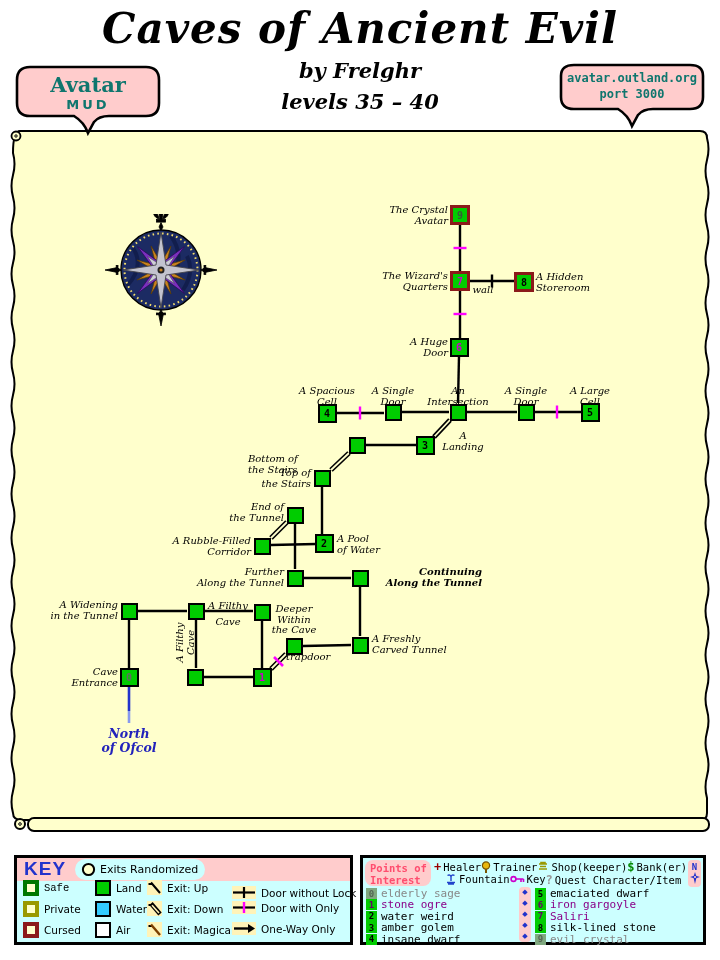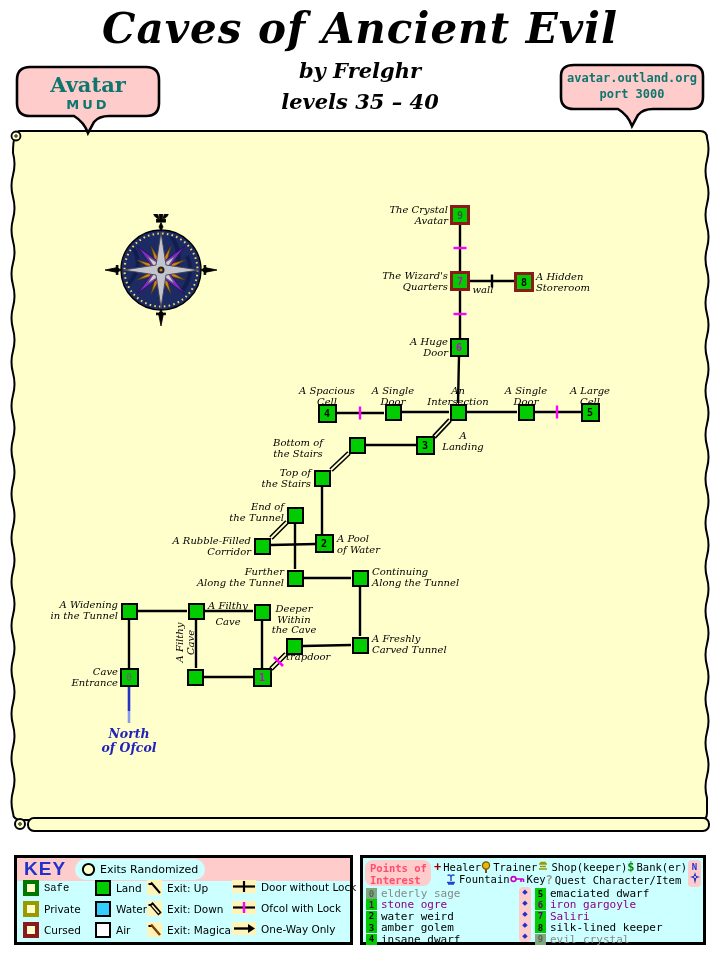--- a/index.html
+++ b/index.html
@@ -251,21 +251,21 @@
         <div>Door</div>
       </div>
       <div class="mlabel" style="left: 540px; top: 386px; width: 100px; text-align: center;">
         <div>A Large</div>
         <div>Cell</div>
       </div>
       <div class="mlabel" style="left: 428px; top: 431px; width: 70px; text-align: center;">
         <div>A</div>
         <div>Landing</div>
       </div>
-      <div class="mlabel" style="left: 248px; top: 438px; width: 100px; text-align: center;">
+      <div class="mlabel" style="left: 248px; top: 454px; width: 100px; text-align: left;">
         <div>Bottom of</div>
         <div>the Stairs</div>
       </div>
       <div class="mlabel" style="left: 211px; top: 468px; width: 100px; text-align: right;">
         <div>Top of</div>
         <div>the Stairs</div>
       </div>
       <div class="mlabel" style="left: 337px; top: 534px; width: 90px; text-align: left;">
         <div>A Pool</div>
         <div>of Water</div>
@@ -275,21 +275,21 @@
         <div>the Tunnel</div>
       </div>
       <div class="mlabel" style="left: 146px; top: 536px; width: 105px; text-align: right;">
         <div>A Rubble-Filled</div>
         <div>Corridor</div>
       </div>
       <div class="mlabel" style="left: 176px; top: 567px; width: 108px; text-align: right;">
         <div>Further</div>
         <div>Along the Tunnel</div>
       </div>
-      <div class="mlabel" style="left: 372px; top: 567px; width: 110px; text-align: left;">
+      <div class="mlabel" style="left: 372px; top: 567px; width: 110px; text-align: right; font-weight: bold;">
         <div>Continuing</div>
         <div>Along the Tunnel</div>
       </div>
       <div class="mlabel" style="left: 372px; top: 634px; width: 110px; text-align: left;">
         <div>A Freshly</div>
         <div>Carved Tunnel</div>
       </div>
       <div class="mlabel" style="left: 254px; top: 604px; width: 80px; text-align: center;">
         <div>Deeper</div>
         <div>Within</div>
@@ -383,39 +383,39 @@
         <div class="key-item" style="left: 130px; top: 64px;">
           <span>
             <svg width="15" height="15">
               <rect width="15" height="15" fill="#FFF3B8"></rect>
               <path d="M1.5,4 L6,4" stroke="#000" stroke-width="2"></path>
               <line x1="4" y1="2.5" x2="13" y2="13" stroke="#7B3F00" stroke-width="2.4"></line>
             </svg>
           </span>
           <span>Exit: Magical</span>
         </div>
-        <div class="key-item" style="left: 215px; top: 22px;">
+        <div class="key-item" style="left: 215px; top: 28px;">
           <span>
             <svg width="24" height="13">
               <rect width="24" height="13" fill="#FFF3B8"></rect>
               <line x1="1" y1="6.5" x2="23" y2="6.5" stroke="#000" stroke-width="2.2"></line>
               <line x1="12" y1="1" x2="12" y2="12" stroke="#000" stroke-width="2.2"></line>
             </svg>
           </span>
           <span>Door without Lock</span>
         </div>
         <div class="key-item" style="left: 215px; top: 43px;">
           <span>
             <svg width="24" height="13">
               <rect width="24" height="13" fill="#FFF3B8"></rect>
               <line x1="1" y1="6.5" x2="23" y2="6.5" stroke="#000" stroke-width="2.2"></line>
               <line x1="12" y1="1" x2="12" y2="12" stroke="#FF00FF" stroke-width="2.4"></line>
             </svg>
           </span>
-          <span>Ofcol with Lock</span>
+          <span>Door with Only</span>
         </div>
         <div class="key-item" style="left: 215px; top: 64px;">
           <span>
             <svg width="24" height="13">
               <rect width="24" height="13" fill="#FFF3B8"></rect>
               <line x1="2" y1="6.5" x2="17" y2="6.5" stroke="#000" stroke-width="2.4"></line>
               <polygon points="16,2 23,6.5 16,11" fill="#000"></polygon>
             </svg>
           </span>
           <span>One-Way Only</span>
@@ -525,21 +525,21 @@
         <div class="poi-entry purple">
           <span class="poi-num">6</span>
           <span>iron gargoyle</span>
         </div>
         <div class="poi-entry purple">
           <span class="poi-num">7</span>
           <span>Saliri</span>
         </div>
         <div class="poi-entry">
           <span class="poi-num">8</span>
-          <span>silk-lined keeper</span>
+          <span>silk-lined stone</span>
         </div>
         <div class="poi-entry gray">
           <span class="poi-num">9</span>
           <span>evil crystal</span>
         </div>
       </div>
   </div>
 
 </div>
 

